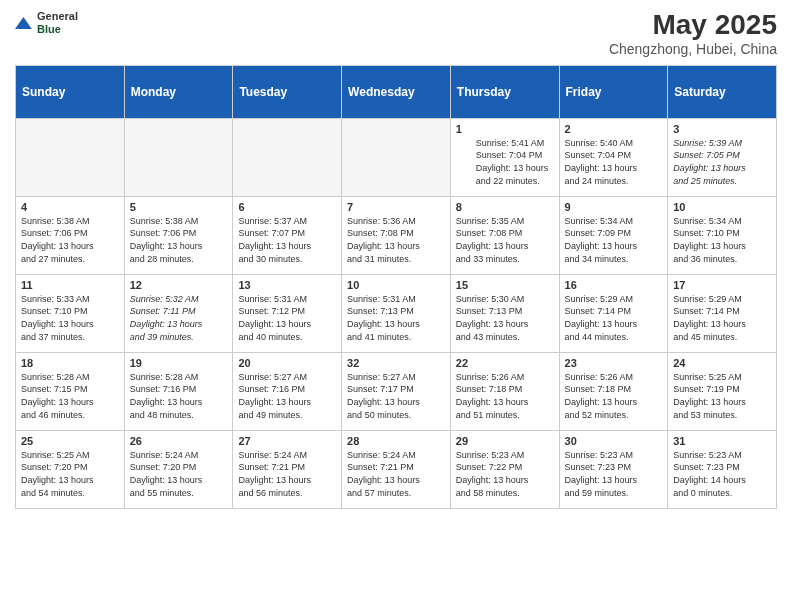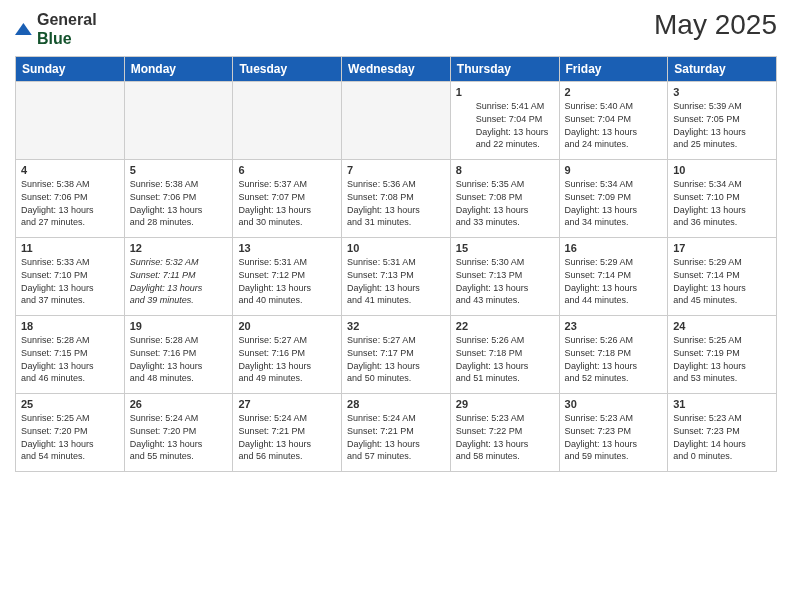--- a/index.html
+++ b/index.html
@@ -18,54 +18,54 @@
     }
     .header {
       display: flex;
       justify-content: space-between;
       align-items: flex-start;
       margin-bottom: 8px;
     }
     .logo-text {
       display: flex;
       flex-direction: column;
-      font-size: 16px;
+      font-size: 11px;
       font-weight: bold;
       line-height: 1.2;
     }
     .logo-general { color: #333; }
     .logo-blue { color: #14532d; }
     .logo-icon {
       width: 18px;
       height: 18px;
       margin-right: 4px;
     }
     .title-block {
       text-align: right;
     }
     .month-year {
       font-size: 28px;
-      font-weight: normal;
+      font-weight: bold;
       color: #333;
       line-height: 1.1;
     }
     .location {
       font-size: 14px;
       color: #555;
     }
     .calendar {
       width: 100%;
       border-collapse: collapse;
       table-layout: fixed;
     }
     .calendar th {
       background: #1a5fb4;
       color: #fff;
       text-align: left;
-      padding: 5px 6px;
+      padding: 19px 6px;
       font-size: 12px;
       font-weight: bold;
       border: 1px solid #ccc;
     }
     .calendar td {
       border: 1px solid #ccc;
       vertical-align: top;
       padding: 4px 5px;
       font-size: 9.5px;
       color: #333;
@@ -100,20 +100,21 @@
       <svg class="logo-icon" viewBox="0 0 30 24">
         <polygon points="14,2 28,22 0,22" fill="#1a5fb4"></polygon>
       </svg>
       <div class="logo-text">
         <span class="logo-general">General</span>
         <span class="logo-blue">Blue</span>
       </div>
     </div>
     <div class="title-block">
       <div class="month-year">May 2025</div>
+      <div class="location">Chengzhong, Hubei, China</div>
     </div>
   </div>
 
   <table class="calendar">
     <thead>
       <tr>
         <th>Sunday</th>
         <th>Monday</th>
         <th>Tuesday</th>
         <th>Wednesday</th>
@@ -137,21 +138,21 @@
           </td>
           <td>
             <div class="day-num">2</div>
             <div class="cell-text" style="white-space: pre-line;">Sunrise: 5:40 AM
 Sunset: 7:04 PM
 Daylight: 13 hours
 and 24 minutes.</div>
           </td>
           <td>
             <div class="day-num">3</div>
-            <div class="cell-text" style="white-space: pre-line;">Sunrise: 5:39 AM
+            <div class="cell-text" style="white-space: pre-line; font-style: italic;">Sunrise: 5:39 AM
 Sunset: 7:05 PM
 Daylight: 13 hours
 and 25 minutes.</div>
           </td>
         </tr>
         <tr>
           <td>
             <div class="day-num">4</div>
             <div class="cell-text" style="white-space: pre-line;">Sunrise: 5:38 AM
 Sunset: 7:06 PM

